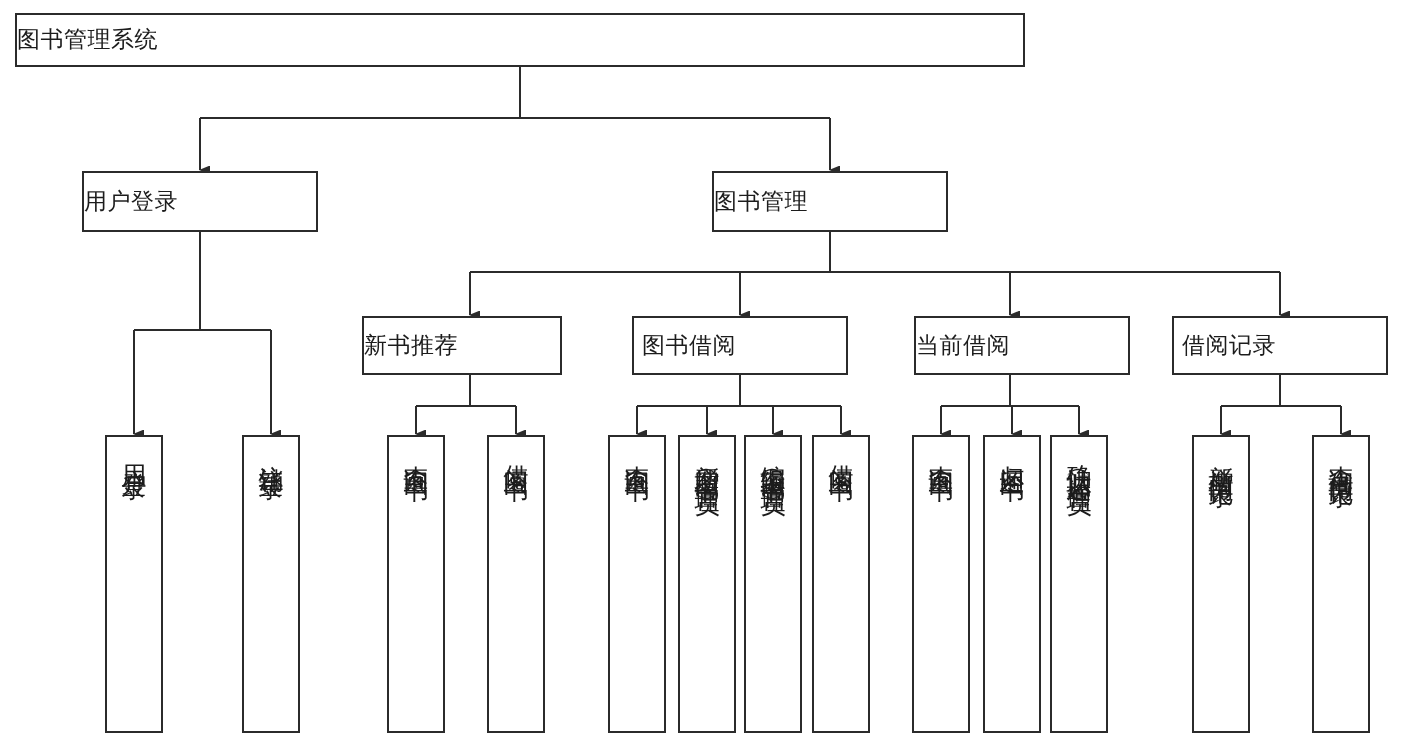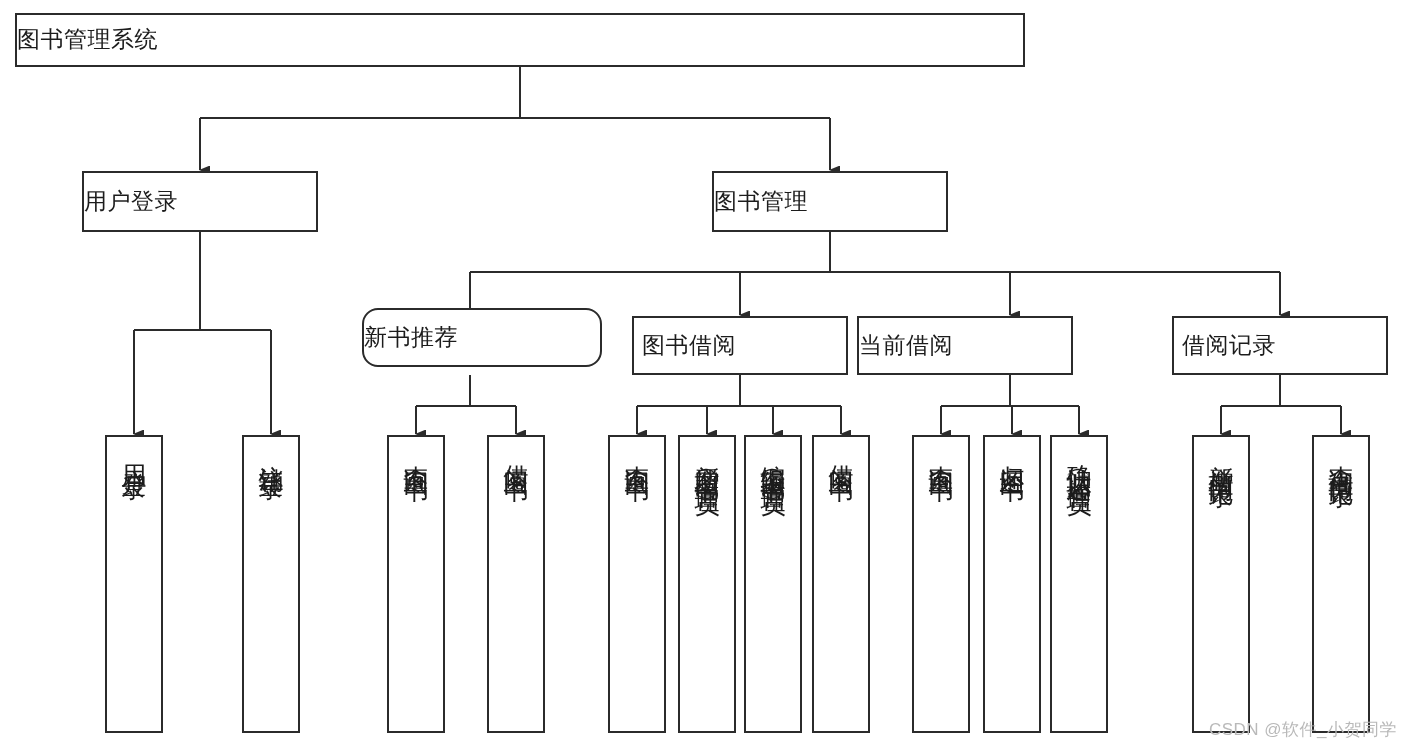--- a/index.html
+++ b/index.html
@@ -120,27 +120,27 @@
   <div id="nodes-layer">
       <div class="node-box node-h" style="left: 15px; top: 13px; width: 1010px; height: 54px; border-color: rgb(43, 43, 43); background: rgb(255, 255, 255);">
         <span class="node-label" style="color: rgb(28, 28, 28);">图书管理系统</span>
       </div>
       <div class="node-box node-h" style="left: 82px; top: 171px; width: 236px; height: 61px; border-color: rgb(43, 43, 43); background: rgb(255, 255, 255);">
         <span class="node-label" style="color: rgb(28, 28, 28);">用户登录</span>
       </div>
       <div class="node-box node-h" style="left: 712px; top: 171px; width: 236px; height: 61px; border-color: rgb(43, 43, 43); background: rgb(255, 255, 255);">
         <span class="node-label" style="color: rgb(28, 28, 28);">图书管理</span>
       </div>
-      <div class="node-box node-h" style="left: 362px; top: 308px; width: 240px; height: 59px; border-color: rgb(43, 43, 43); background: rgb(255, 255, 255); border-radius: 16px;">
+      <div class="node-box node-h" style="left: 362px; top: 316px; width: 200px; height: 59px; border-color: rgb(43, 43, 43); background: rgb(255, 255, 255);">
         <span class="node-label" style="color: rgb(28, 28, 28);">新书推荐</span>
       </div>
       <div class="node-box node-h" style="left: 632px; top: 316px; width: 216px; height: 59px; border-color: rgb(43, 43, 43); background: rgb(255, 255, 255); padding-left: 8px;">
         <span class="node-label" style="color: rgb(28, 28, 28);">图书借阅</span>
       </div>
-      <div class="node-box node-h" style="left: 857px; top: 316px; width: 216px; height: 59px; border-color: rgb(43, 43, 43); background: rgb(255, 255, 255);">
+      <div class="node-box node-h" style="left: 914px; top: 316px; width: 216px; height: 59px; border-color: rgb(43, 43, 43); background: rgb(255, 255, 255);">
         <span class="node-label" style="color: rgb(28, 28, 28);">当前借阅</span>
       </div>
       <div class="node-box node-h" style="left: 1172px; top: 316px; width: 216px; height: 59px; border-color: rgb(43, 43, 43); background: rgb(255, 255, 255); padding-left: 8px;">
         <span class="node-label" style="color: rgb(28, 28, 28);">借阅记录</span>
       </div>
       <div class="node-box node-v" style="left: 105px; top: 435px; width: 58px; height: 298px; border-color: rgb(43, 43, 43); background: rgb(255, 255, 255);">
         <span class="node-label" style="color: rgb(28, 28, 28);">用户登录</span>
       </div>
       <div class="node-box node-v" style="left: 242px; top: 435px; width: 58px; height: 298px; border-color: rgb(43, 43, 43); background: rgb(255, 255, 255);">
         <span class="node-label" style="color: rgb(28, 28, 28);">注销登录</span>
@@ -173,14 +173,13 @@
         <span class="node-label" style="color: rgb(28, 28, 28);">确认归还（管理员）</span>
       </div>
       <div class="node-box node-v" style="left: 1192px; top: 435px; width: 58px; height: 298px; border-color: rgb(43, 43, 43); background: rgb(255, 255, 255);">
         <span class="node-label" style="color: rgb(28, 28, 28);">新增借阅记录</span>
       </div>
       <div class="node-box node-v" style="left: 1312px; top: 435px; width: 58px; height: 298px; border-color: rgb(43, 43, 43); background: rgb(255, 255, 255);">
         <span class="node-label" style="color: rgb(28, 28, 28);">查询借阅记录</span>
       </div>
     </div>
 
-  <div class="watermark">CSDN @软件_小贺同学</div>
 </div>
 
 </body></html>

